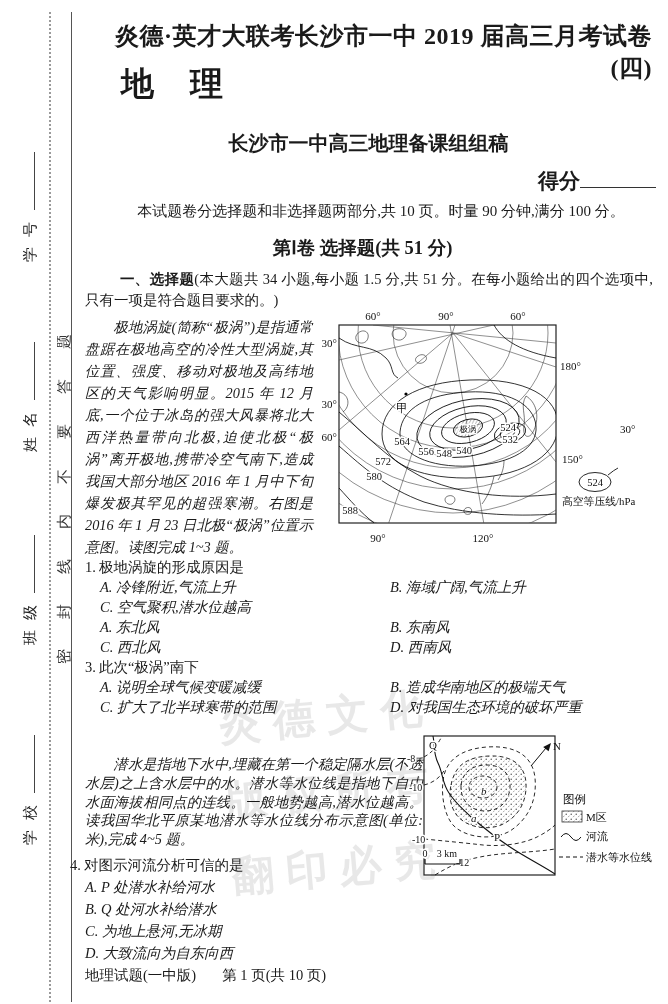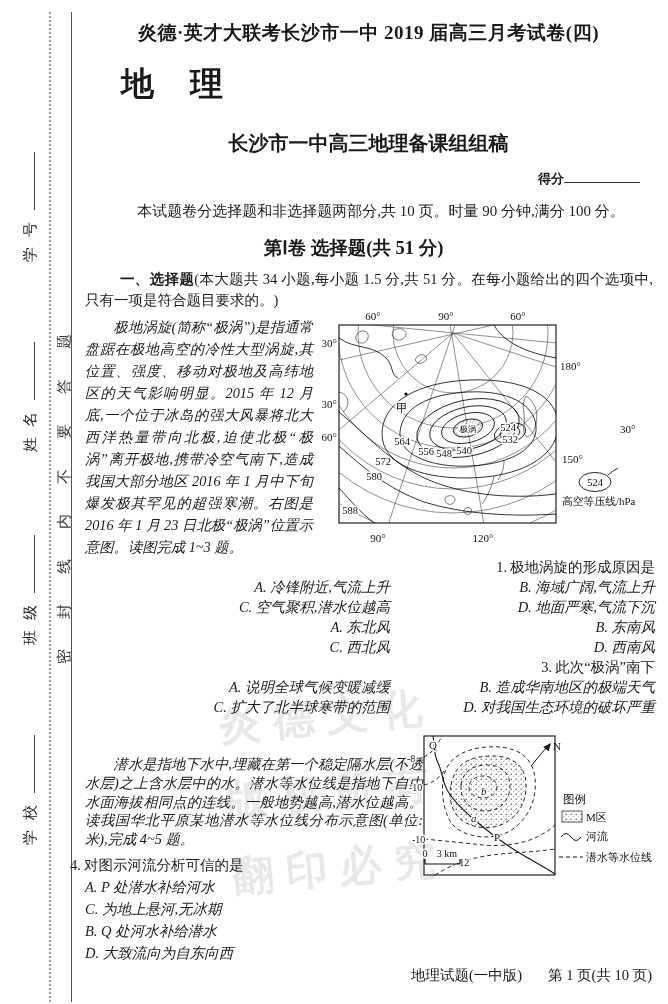--- a/index.html
+++ b/index.html
@@ -22,56 +22,56 @@
     white-space:nowrap; font-size:15px; letter-spacing:30px; color:#333;
   }
   
   .watermark {
     position:absolute; left:225px; top:678px; z-index:0;
     transform: rotate(-5deg); color: rgba(110,110,110,0.16);
     font-weight:bold; font-size:42px; letter-spacing:12px; line-height:76px;
     font-family:"Liberation Sans", sans-serif; pointer-events:none;
   }
   
-  .exam-title { position:absolute; left:85px; width:567px; top:20px; text-align:center;
-    font-size:19px; font-weight:bold; letter-spacing:0.5px; }
+  .exam-title { position:absolute; left:85px; width:567px; top:20px; text-align:right;
+    font-size:24px; font-weight:bold; letter-spacing:0.5px; }
   .subject-title { position:absolute; left:85px; width:567px; top:62px; text-align:left;
     font-size:33px; font-weight:bold; }
   .subject-title span { letter-spacing:36px; padding-left:36px; }
   .subtitle { position:absolute; left:85px; width:567px; top:130px; text-align:center;
     font-size:20px; font-weight:bold; font-family:"Liberation Sans", sans-serif; }
-  .score-line { position:absolute; left:538px; top:167px; font-size:13px; font-weight:bold;
+  .score-line { position:absolute; left:538px; top:167px; font-size:21px; font-weight:bold;
     font-family:Liberation Serif, serif; }
   .score-line .blank { display:inline-block; width:76px; height:16px; border-bottom:1.2px solid #333; }
   .exam-info { position:absolute; left:107px; top:202px; width:548px; font-size:15px;text-align:center; }
-  .section-title { position:absolute; left:70px; width:567px; top:235px; text-align:center;
+  .section-title { position:absolute; left:79px; width:567px; top:235px; text-align:center;
     font-size:18.5px; font-weight:bold; }
   .instruction { position:absolute; left:85px; width:568px; top:269px; font-size:14.5px;
     line-height:21px; text-align:justify; }
   .instruction .lead { font-weight:bold;margin-left:35px; }
   
   .kai { font-style: italic; }
   .passage-1 { position:absolute; left:85px; top:316px; width:228px; font-size:14.3px;
     line-height:22px; text-align:justify; text-indent:2em; }
   .passage-2 { position:absolute; left:85px; top:739px; width:338px; font-size:14.3px;
     line-height:18.8px; text-align:justify; text-indent:2em;margin-top:16px; }
-  .q-block { position:absolute; left:85px; top:557px; width:570px; font-size:14.5px; z-index:2;text-align:right; }
+  .q-block { position:absolute; left:85px; top:557px; width:570px; font-size:14.5px; z-index:2; }
   .q-stem { line-height:20px; }
   .q-opts2 { display:grid; grid-template-columns:290px auto; padding-left:15px; line-height:20px; }
   .q4-block { position:absolute; left:70px; top:854px; width:335px; font-size:14.5px; z-index:2; }
   .q4-block .q-stem { line-height:22px; }
   .q4-block .opt { padding-left:15px; line-height:22px; }
   .qnum { margin-right:3px; }
   
   .fig1 { position:absolute; left:298px; top:300px; z-index:2; }
   .fig2 { position:absolute; left:405px; top:733px; z-index:2; }
   svg text { font-family:"Liberation Serif", serif; fill:#111; }
   .halo { paint-order:stroke; stroke:#fff; stroke-width:3px; }
   
-  .footer { position:absolute; left:85px; width:567px; top:966px; text-align:right; font-size:14.5px; }
+  .footer { position:absolute; left:85px; width:567px; top:966px; text-align:left; font-size:14.5px; }
   .footer .gap { display:inline-block; width:26px; }
 </style>
 </head>
 <body>
 
 <div class="page">
 
   <div class="watermark">
     <div>炎德文化</div>
     <div>版权所有</div>
@@ -195,21 +195,20 @@
       <text x="264" y="205" font-size="10.8" text-anchor="start">高空等压线/hPa</text>
     </g>
   </svg>
 
   <div class="q-block">
     <div class="q-stem"><span class="qnum">1.</span><span>极地涡旋的形成原因是</span></div>
     <div class="q-opts2 kai">
       <span>A. 冷锋附近,气流上升</span>
       <span>B. 海域广阔,气流上升</span>
       <span>C. 空气聚积,潜水位越高</span>
-      <span>D. 地面严寒,气流下沉</span>
     </div>
     <div class="q-opts2 kai">
       <span>A. 东北风</span>
       <span>B. 东南风</span>
       <span>C. 西北风</span>
       <span>D. 西南风</span>
     </div>
     <div class="q-stem"><span class="qnum">3.</span><span>此次“极涡”南下</span></div>
     <div class="q-opts2 kai">
       <span>A. 说明全球气候变暖减缓</span>
@@ -275,22 +274,22 @@
       <path d="M156,104 q5,-7 10,0 q5,7 10,0" fill="none" stroke="#111" stroke-width="1"></path>
       <text x="181" y="107" font-size="11">河流</text>
       <line x1="154" y1="124" x2="178" y2="124" stroke="#111" stroke-width="1" stroke-dasharray="4,3"></line>
       <text x="181" y="128" font-size="11">潜水等水位线</text>
     </g>
   </svg>
 
   <div class="q4-block">
     <div class="q-stem"><span class="qnum">4.</span><span>对图示河流分析可信的是</span></div>
     <div class="opt kai">A. P 处潜水补给河水</div>
+    <div class="opt kai">B. Q 处河水补给潜水</div>
     <div class="opt kai">C. 为地上悬河,无冰期</div>
-    <div class="opt kai">B. Q 处河水补给潜水</div>
     <div class="opt kai">D. 大致流向为自东向西</div>
   </div>
 
   <div class="footer">
     <span>地理试题(一中版)</span><span class="gap"></span><span>第 1 页(共 10 页)</span>
   </div>
 
 </div>
 
 </body></html>

